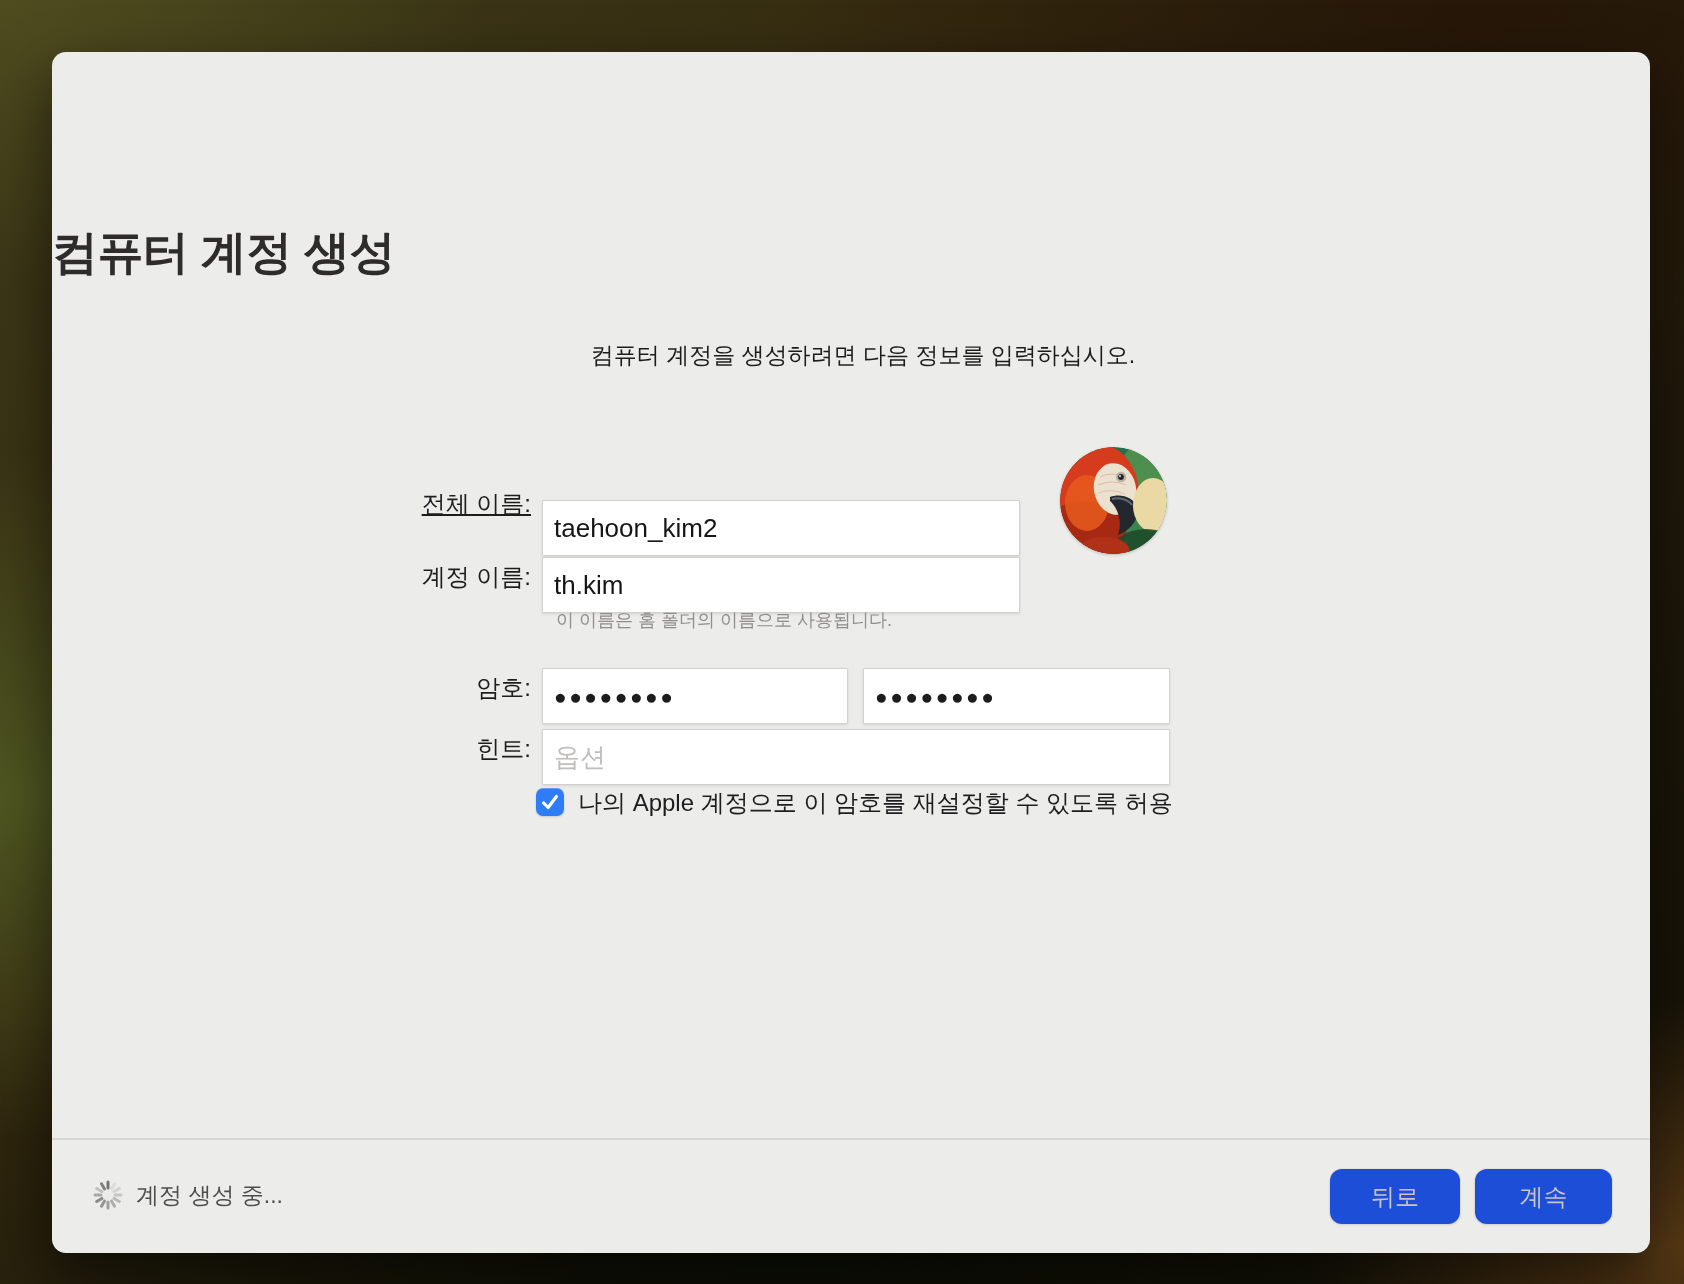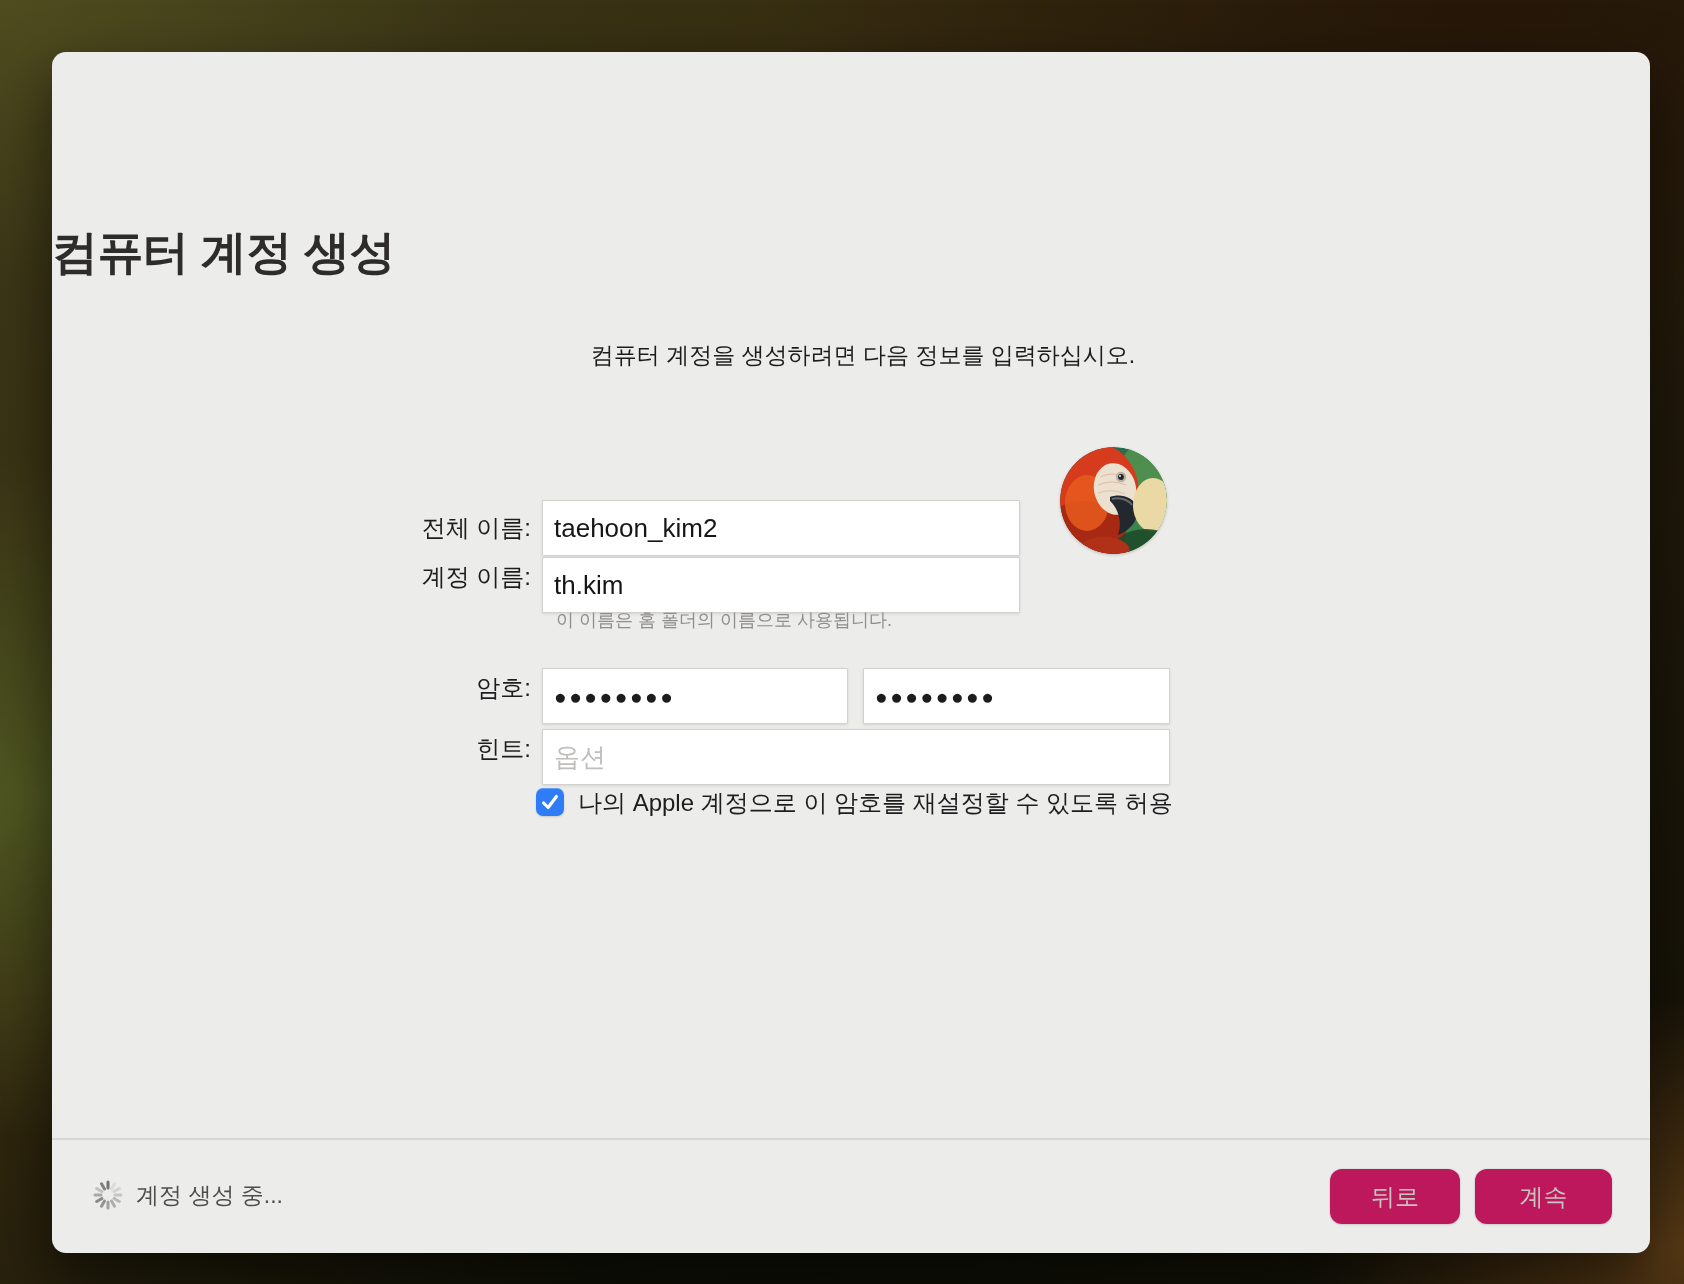--- a/index.html
+++ b/index.html
@@ -60,37 +60,37 @@
   .divider{
     position:absolute;left:0;top:1086px;width:100%;height:2px;background:#d8d7d5;
   }
   .spinner{position:absolute;left:40px;top:1127px;width:32px;height:32px;}
   .status{
     position:absolute;left:84px;top:1127px;height:32px;line-height:33px;
     font-size:23px;color:#4d4d4d;
   }
   .btn{
     position:absolute;top:1117px;height:55px;border:none;border-radius:12px;
-    background:#be185d;color:#c8c4c1;font-size:24px;
+    background:#1d4ed8;color:#c8c4c1;font-size:24px;
     font-family:"Liberation Sans","DejaVu Sans",sans-serif;
     box-shadow:0 0 0 1px rgba(0,0,0,0.04), 0 1px 3px rgba(0,0,0,0.10);
   }
   .btn-back{left:1278px;width:130px;}
   .btn-continue{left:1423px;width:137px;}
 </style>
 </head>
 <body>
 
 <div>
   <div class="window">
 
     <h1 class="title">컴퓨터 계정 생성</h1>
     <p class="subtitle">컴퓨터 계정을 생성하려면 다음 정보를 입력하십시오.</p>
 
-    <div class="field-label" style="top:456px;">전체 이름:</div>
+    <div class="field-label" style="top:432px;text-decoration:underline;">전체 이름:</div>
     <input class="tinput" style="left: 490px; top: 448px; width: 478px;" type="text" value="taehoon_kim2">
 
     <div class="field-label" style="top:505px;">계정 이름:</div>
     <input class="tinput" style="left: 490px; top: 505px; width: 478px;" type="text" value="th.kim">
     <div class="helper">이 이름은 홈 폴더의 이름으로 사용됩니다.</div>
 
     <div class="field-label" style="top:616px;">암호:</div>
     <input class="tinput pw" style="left: 490px; top: 616px; width: 306px;" type="text" value="●●●●●●●●">
     <input class="tinput pw" style="left: 811px; top: 616px; width: 307px;" type="text" value="●●●●●●●●">
 

